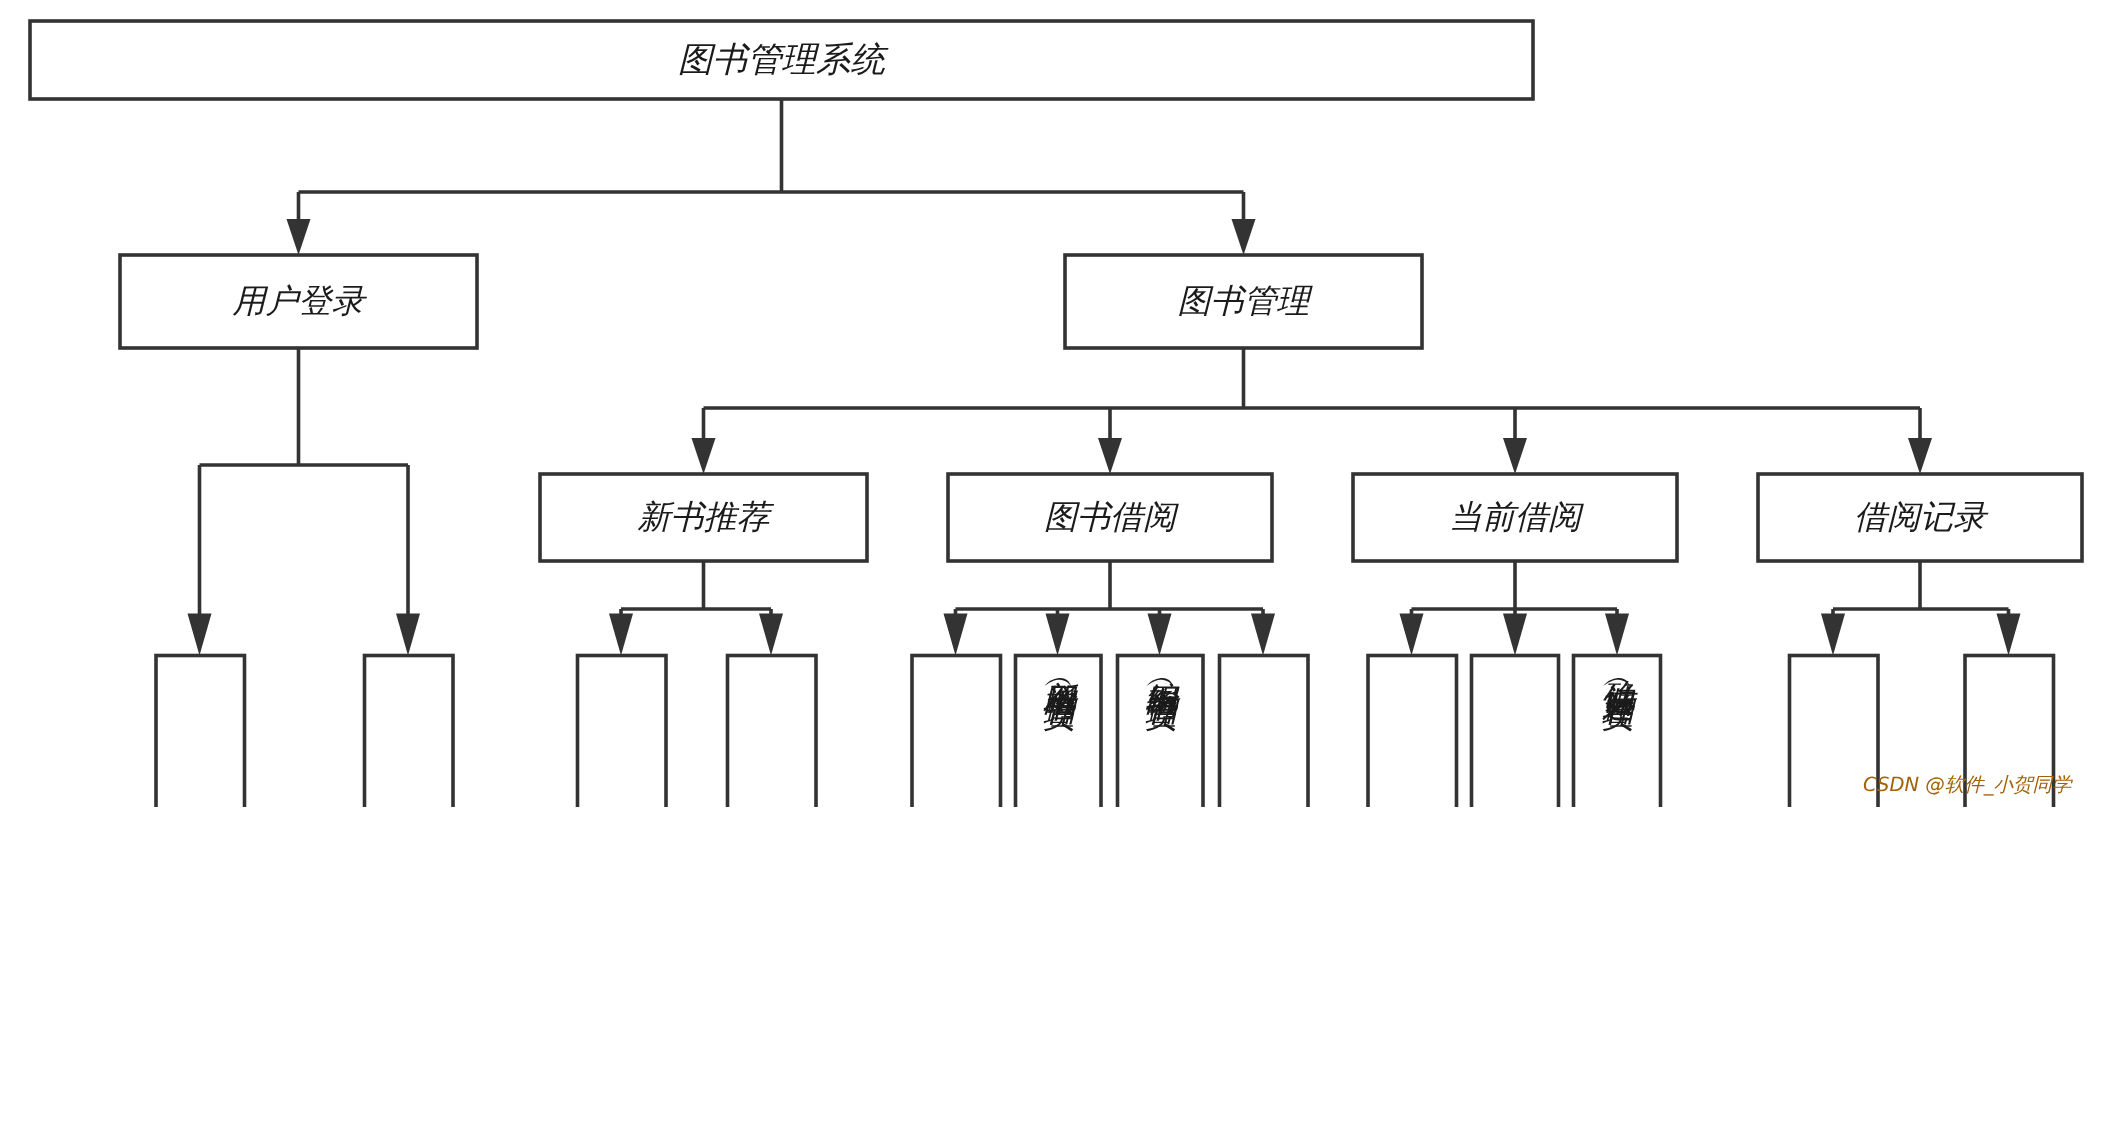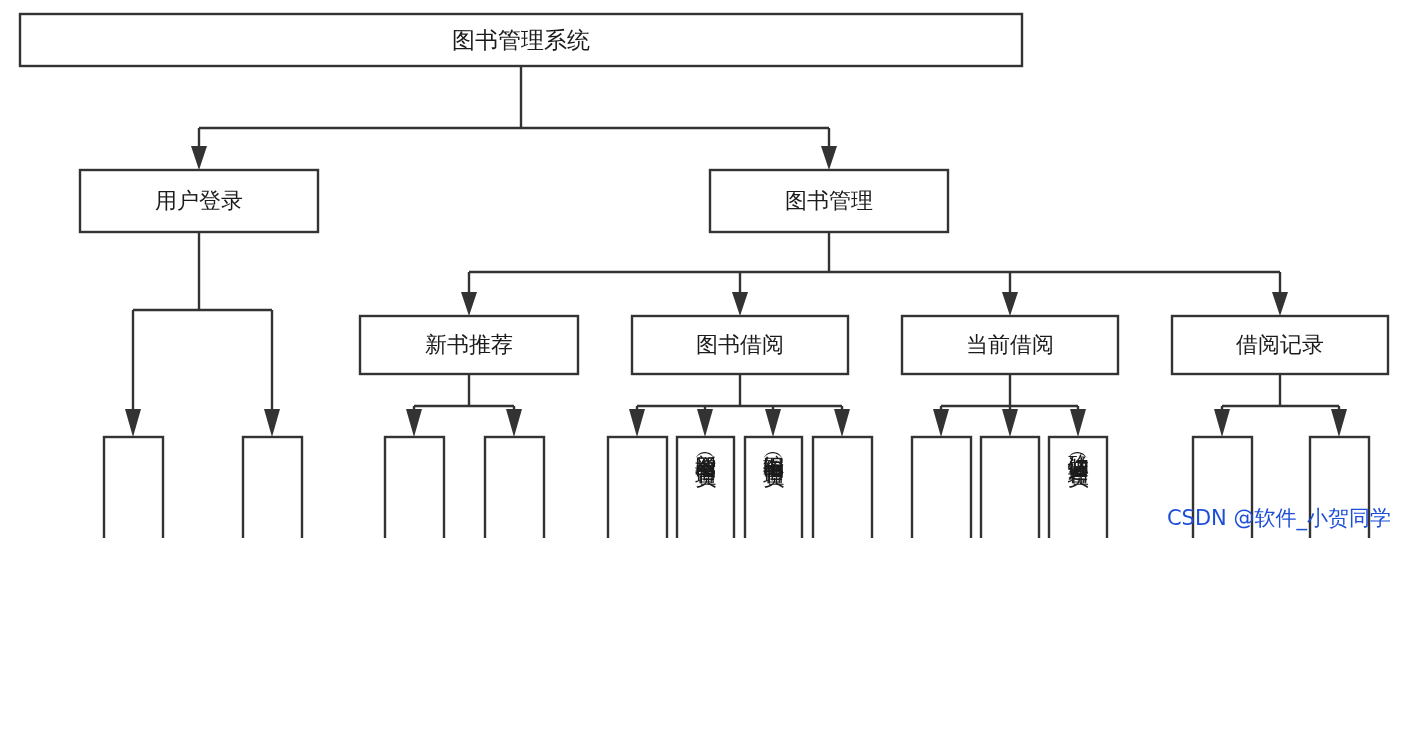--- a/index.html
+++ b/index.html
@@ -10,20 +10,21 @@
   }
   body {
     font-family: "DejaVu Sans", "Liberation Sans", sans-serif;
   }
   #diagram-root {
     position: relative;
     width: 1405px;
     height: 538px;
     background: #ffffff;
     overflow: hidden;
+    font-style: italic;
   }
   svg#flowchart {
     position: absolute;
     left: 0;
     top: 0;
     width: 1405px;
     height: 747px;
     display: block;
   }
   .node-box {
@@ -70,25 +71,25 @@
     font-family: "DejaVu Sans", "Liberation Sans", sans-serif;
     font-size: 21px;
     line-height: 1.08;
     color: #1b1b1b;
     letter-spacing: 2px;
     white-space: nowrap;
     text-align: center;
   }
   .watermark {
     position: absolute;
-    right: 14px;
+    right: 24px;
     bottom: 6px;
     font-family: "DejaVu Sans", "Liberation Sans", sans-serif;
-    font-size: 21px;
-    color: #1d4ed8;
+    font-size: 13px;
+    color: #a16207;
     white-space: nowrap;
     pointer-events: none;
   }
 </style>
 </head>
 <body>
 
 <div id="diagram-root">
 
   <svg id="flowchart" viewBox="0 0 1405 747" xmlns="http://www.w3.org/2000/svg">

